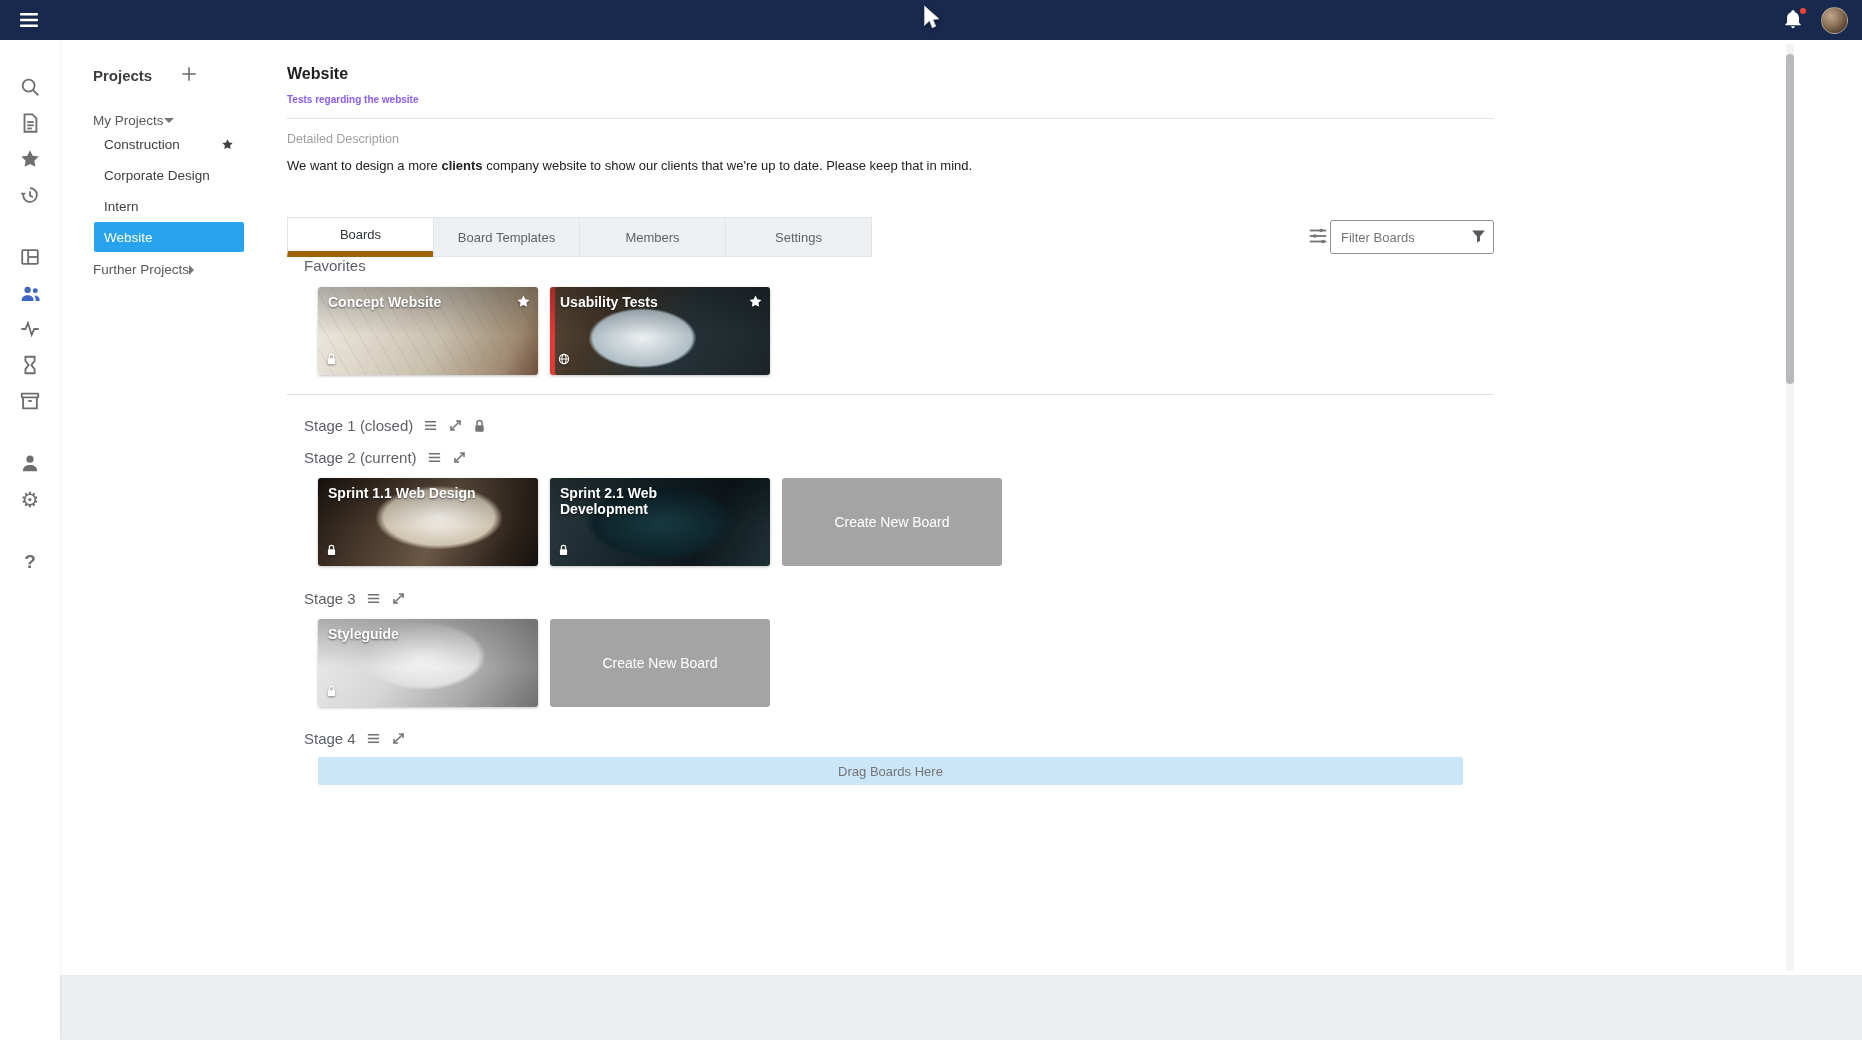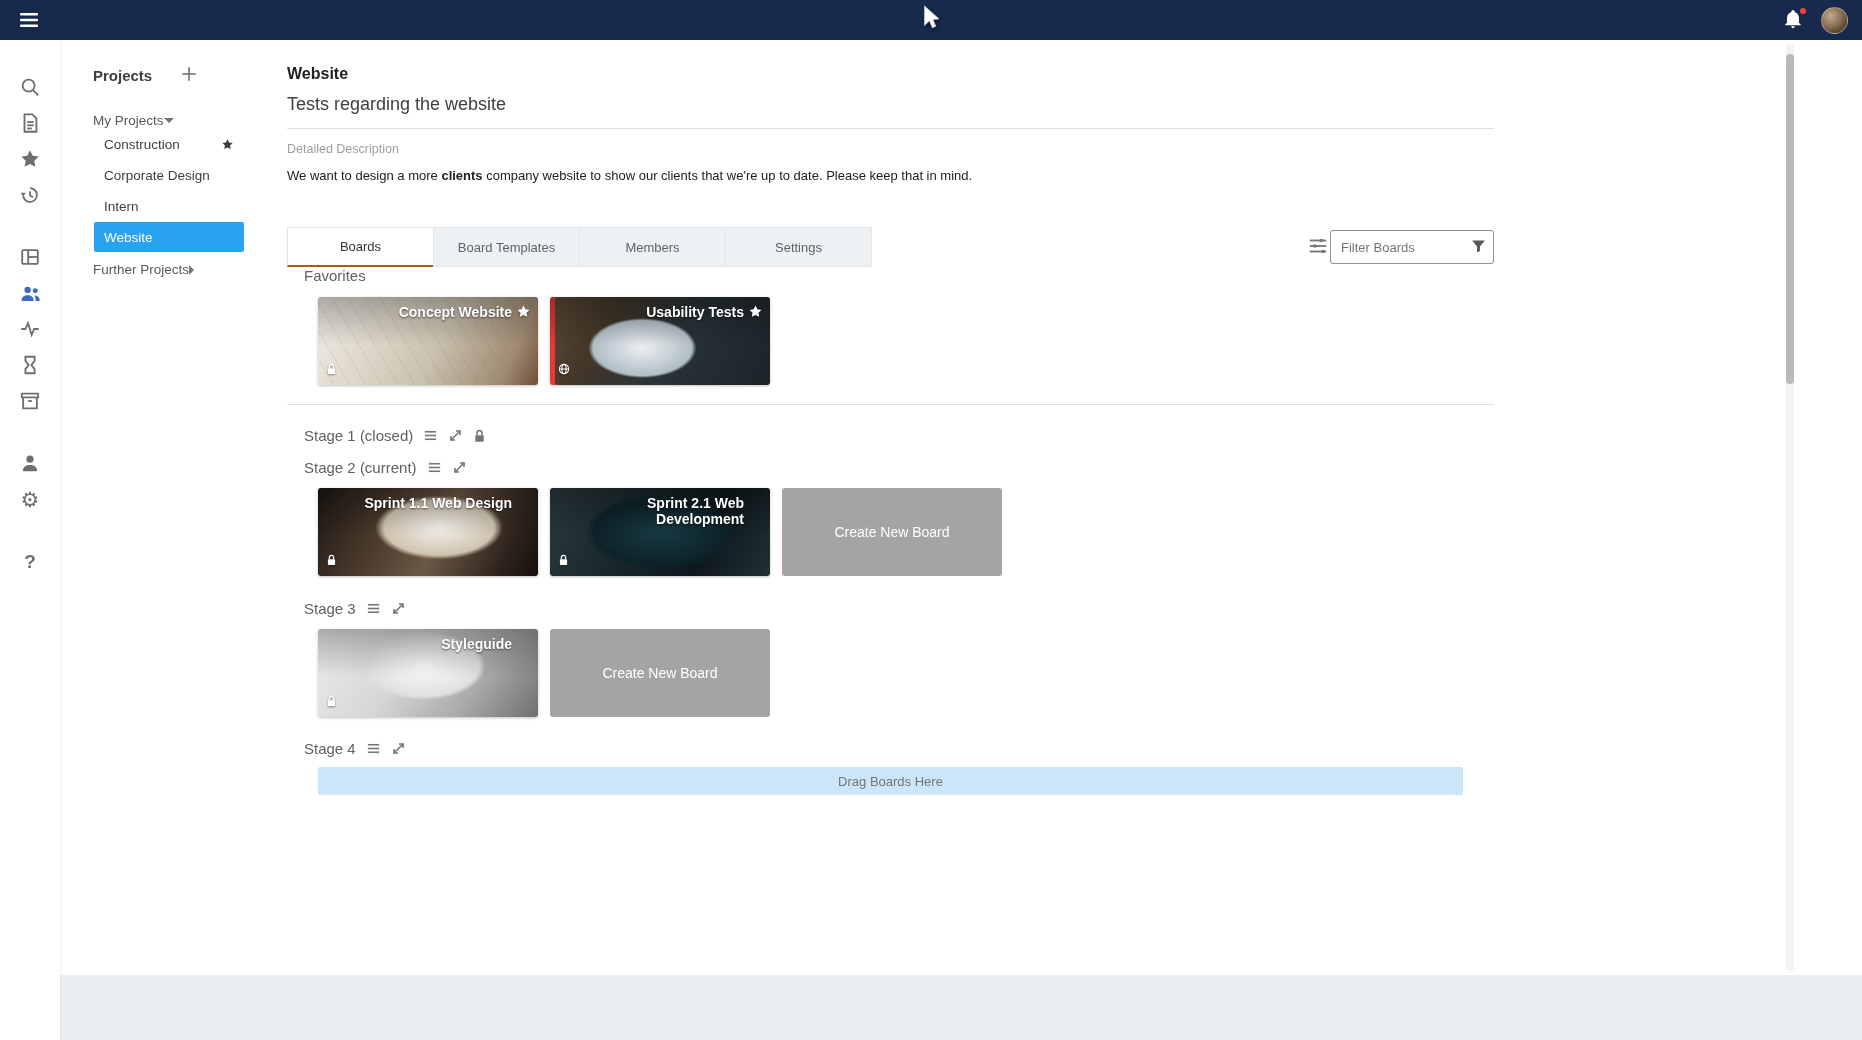--- a/index.html
+++ b/index.html
@@ -41,47 +41,47 @@
   .project-item { width:150px; height:30px; display:flex; align-items:center; justify-content:space-between;
                   padding:0 10px; margin:1px 0 1px 1px; font-size:13.5px; color:#3d4043; border-radius:2px; cursor:pointer; }
   .project-item.selected { background:#27a3ef; color:#fff; }
   .item-star { color:#3d4043; display:flex; }
   .further { margin-top:10px; }
 
   
   .main { position:absolute; left:286px; top:40px; width:1576px; height:935px; background:#fff; }
   .content { width:1207px; padding-top:25px; margin-left:1px; }
   .page-title { font-size:16px; font-weight:bold; color:#212121; }
-  .page-subtitle { margin-top:11px; font-size:18px; color:#404040; }
+  .page-subtitle { margin-top:11px; font-size:10px; color:#8b5cf6;font-weight:bold; }
   .divider { border-bottom:1px solid #e0e0e0; margin-top:13px; }
   .desc-label { margin-top:13px; font-size:12.5px; color:#9e9e9e; }
   .desc-text { margin-top:12px; font-size:13px; color:#212121; }
 
   .tabs-row { margin-top:44px; position:relative; display:flex; height:40px; }
   .tab { width:147px; height:40px; display:flex; align-items:center; justify-content:center; font-size:13px;
          color:#5f6368; background:#eef1f3; border:1px solid #e2e5e7; margin-left:-1px; cursor:pointer; }
   .tab:first-child { margin-left:0; }
-  .tab.active { background:#fff; color:#303539; border-bottom:2px solid #a16207; }
+  .tab.active { background:#fff; color:#303539; border-bottom:6px solid #a16207; }
   .tabs-controls { position:absolute; right:0; top:3px; display:flex; align-items:center; }
   .view-options { width:24px; height:24px; color:#757575; background:none; border:none; cursor:pointer; }
   .filter-box { position:relative; }
   .filter-input { width:164px; height:34px; border:1px solid #8b8f93; border-radius:3px; padding:0 30px 0 10px;
                   font-size:13px; color:#424242; background:#fff; font-family:inherit; }
   .filter-input::placeholder { color:#757575; }
   .funnel { position:absolute; right:7px; top:8px; color:#55595c; pointer-events:none; }
 
   .section-heading { display:flex; align-items:center; gap:10px; margin-left:17px; font-size:15px; color:#5d6166; }
   .sh-icon { color:#757575; background:none; border:none; cursor:pointer; display:flex; padding:0; }
   .mt-fav { margin-top:0; }  .mt-s1 { margin-top:22px; } .mt-s2 { margin-top:15px; }
   .mt-s3 { margin-top:24px; } .mt-s4 { margin-top:23px; }
 
   .cards-row { display:flex; gap:12px; margin-left:31px; margin-top:13px; }
   .cards-row.tight { margin-top:12px; }
   .board-card { position:relative; width:220px; height:88px; border-radius:3px; overflow:hidden; cursor:pointer;
-                box-shadow:0 1px 3px rgba(0,0,0,.25);text-align:right; }
+                box-shadow:0 1px 3px rgba(0,0,0,.25); }
   .board-card::before { content:""; position:absolute; inset:0;
                         background:linear-gradient(180deg, rgba(0,0,0,.28), rgba(0,0,0,0) 55%); }
   .board-title { position:absolute; top:7px; left:10px; right:26px; font-size:14px; font-weight:bold; color:#fff;
                  text-shadow:0 1px 2px rgba(0,0,0,.55); }
   .card-star { position:absolute; top:7px; right:7px; color:#fff; filter:drop-shadow(0 1px 1px rgba(0,0,0,.4)); }
   .card-badge { position:absolute; bottom:6px; left:8px; color:#fff; filter:drop-shadow(0 1px 1px rgba(0,0,0,.4)); }
   .accent-left { box-shadow: inset 5px 0 0 #e53935, 0 1px 3px rgba(0,0,0,.25); }
 
   .theme-sketch { background:
       repeating-linear-gradient(60deg, rgba(80,85,110,0) 0 13px, rgba(80,85,110,.10) 13px 14px),

